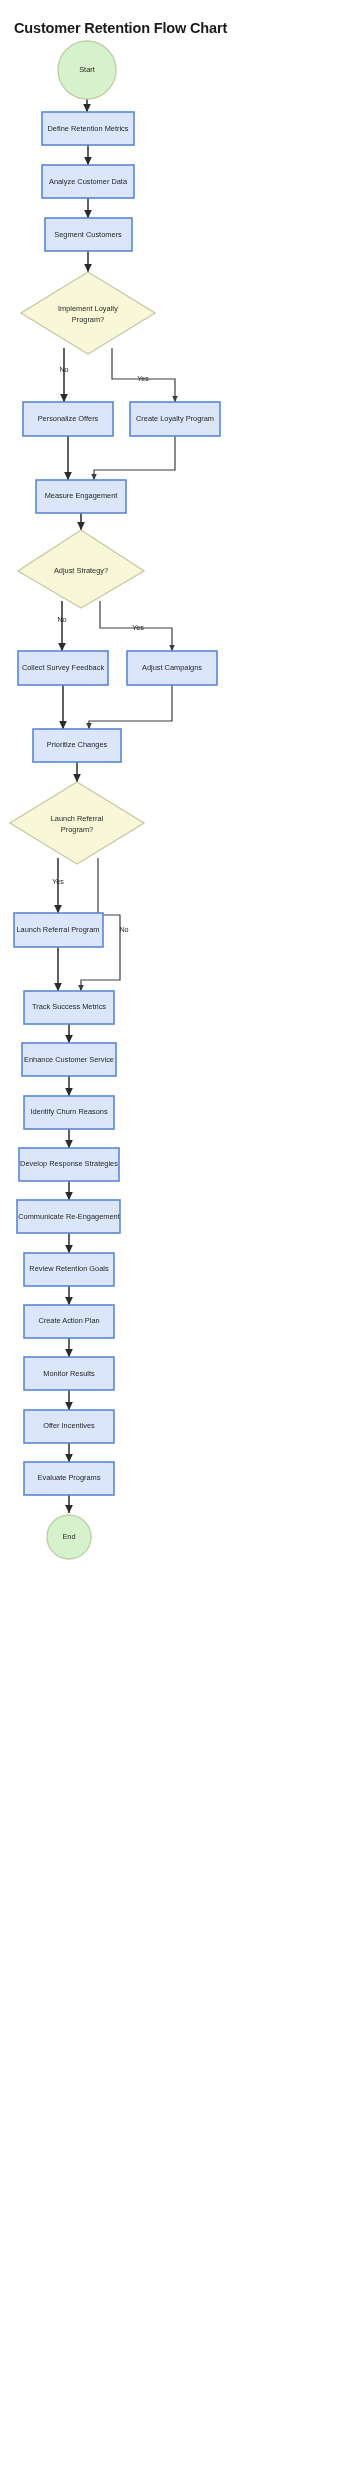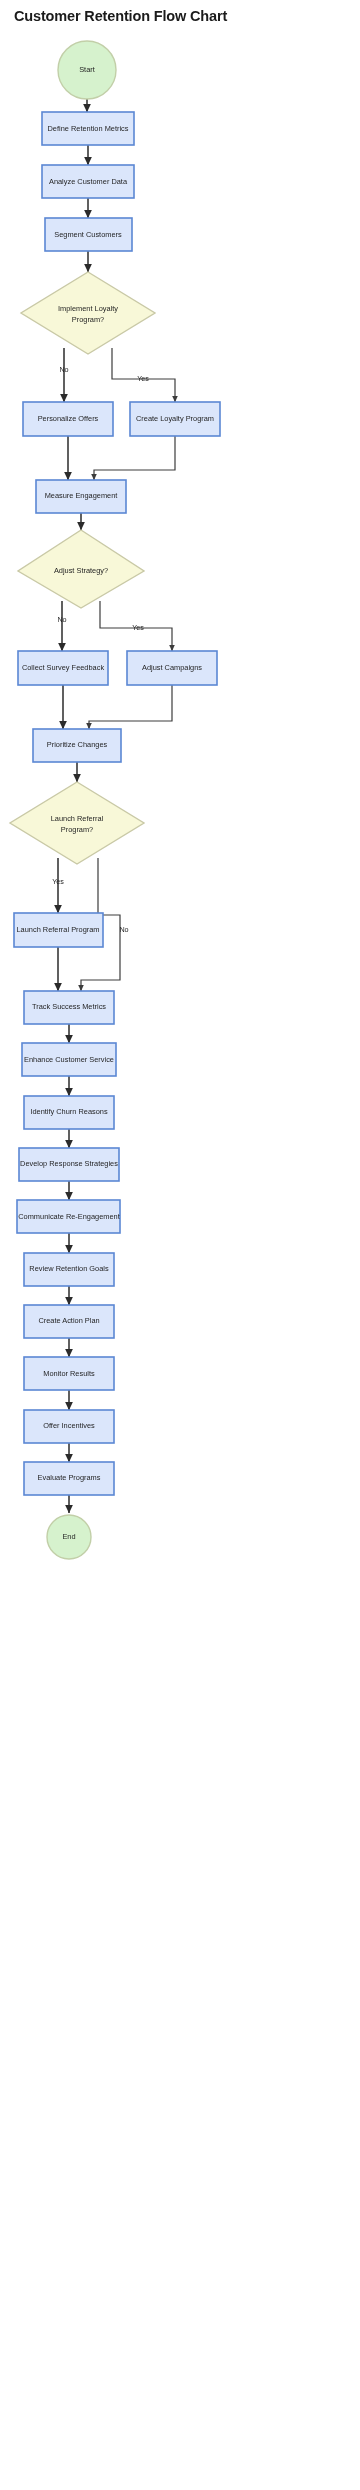--- a/index.html
+++ b/index.html
@@ -10,21 +10,21 @@
   body {
     width: 360px;
     height: 2490px;
     position: relative;
     font-family: "Liberation Sans", sans-serif;
     overflow: hidden;
   }
   #page-title {
     position: absolute;
     left: 14px;
-    top: 8px;
+    top: 20px;
     font-size: 14.5px;
     font-weight: bold;
     color: #1b1b1b;
     letter-spacing: -0.15px;
     white-space: nowrap;
   }
   #flow-canvas {
     position: absolute;
     left: 0;
     top: 0;

